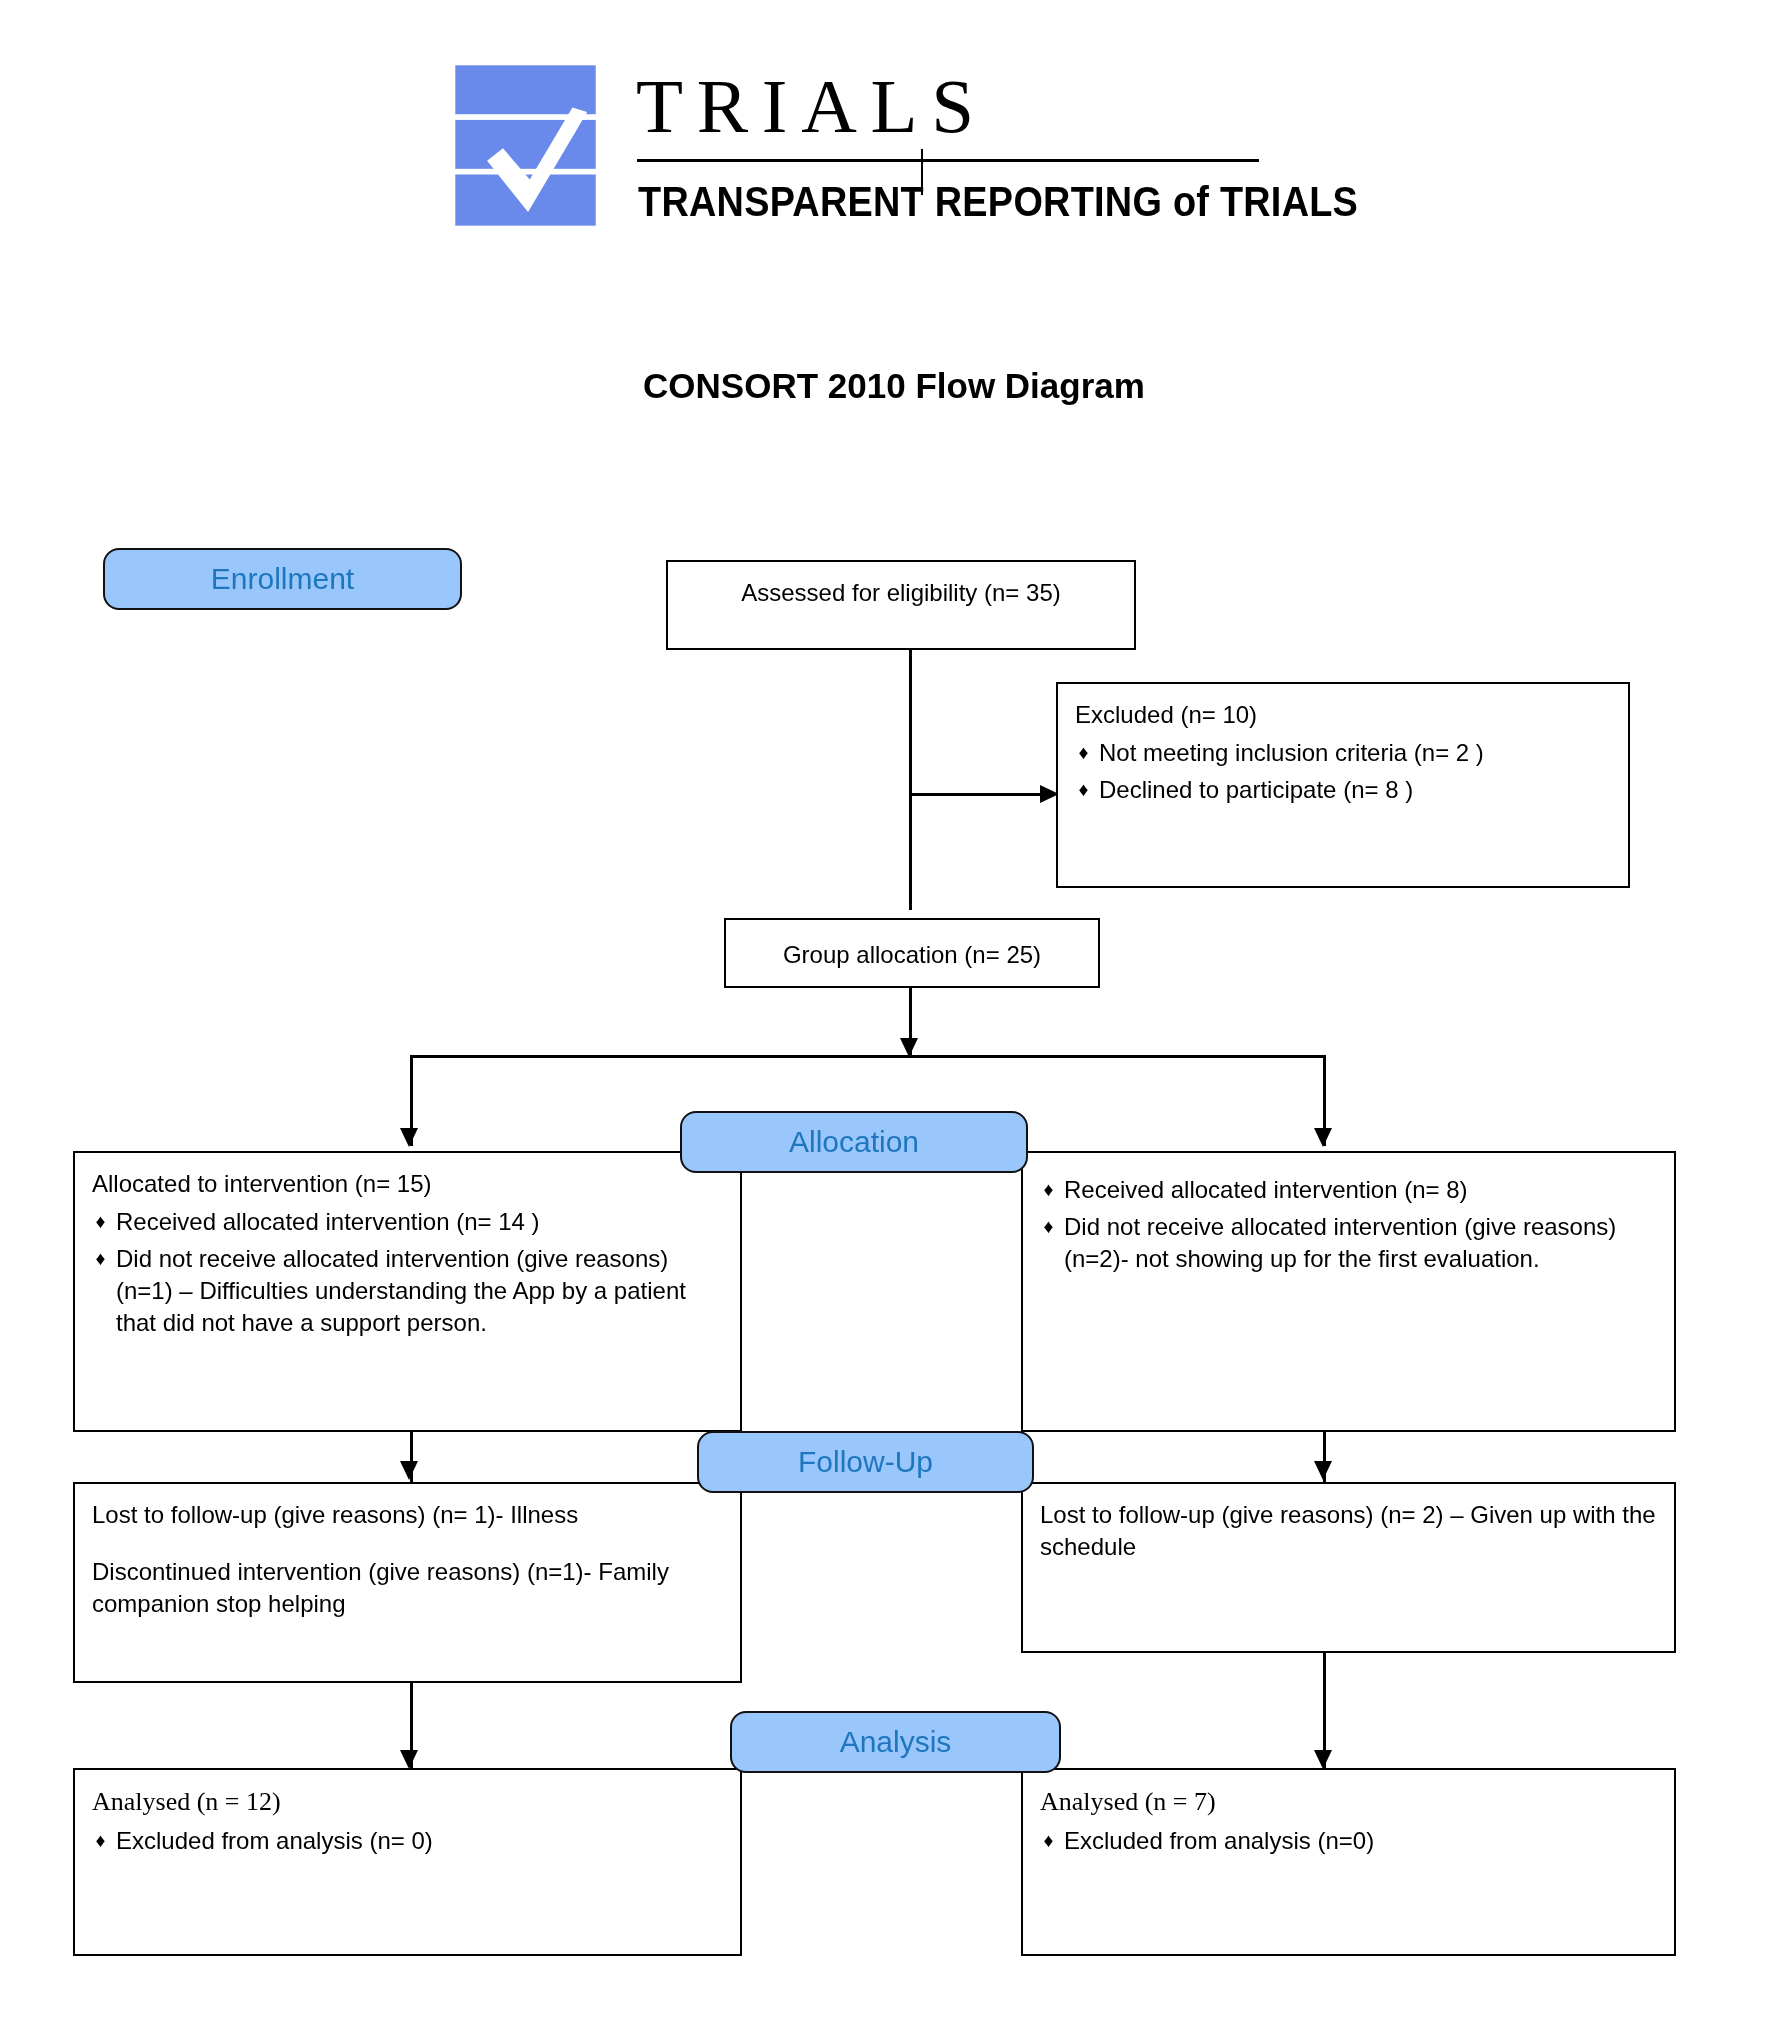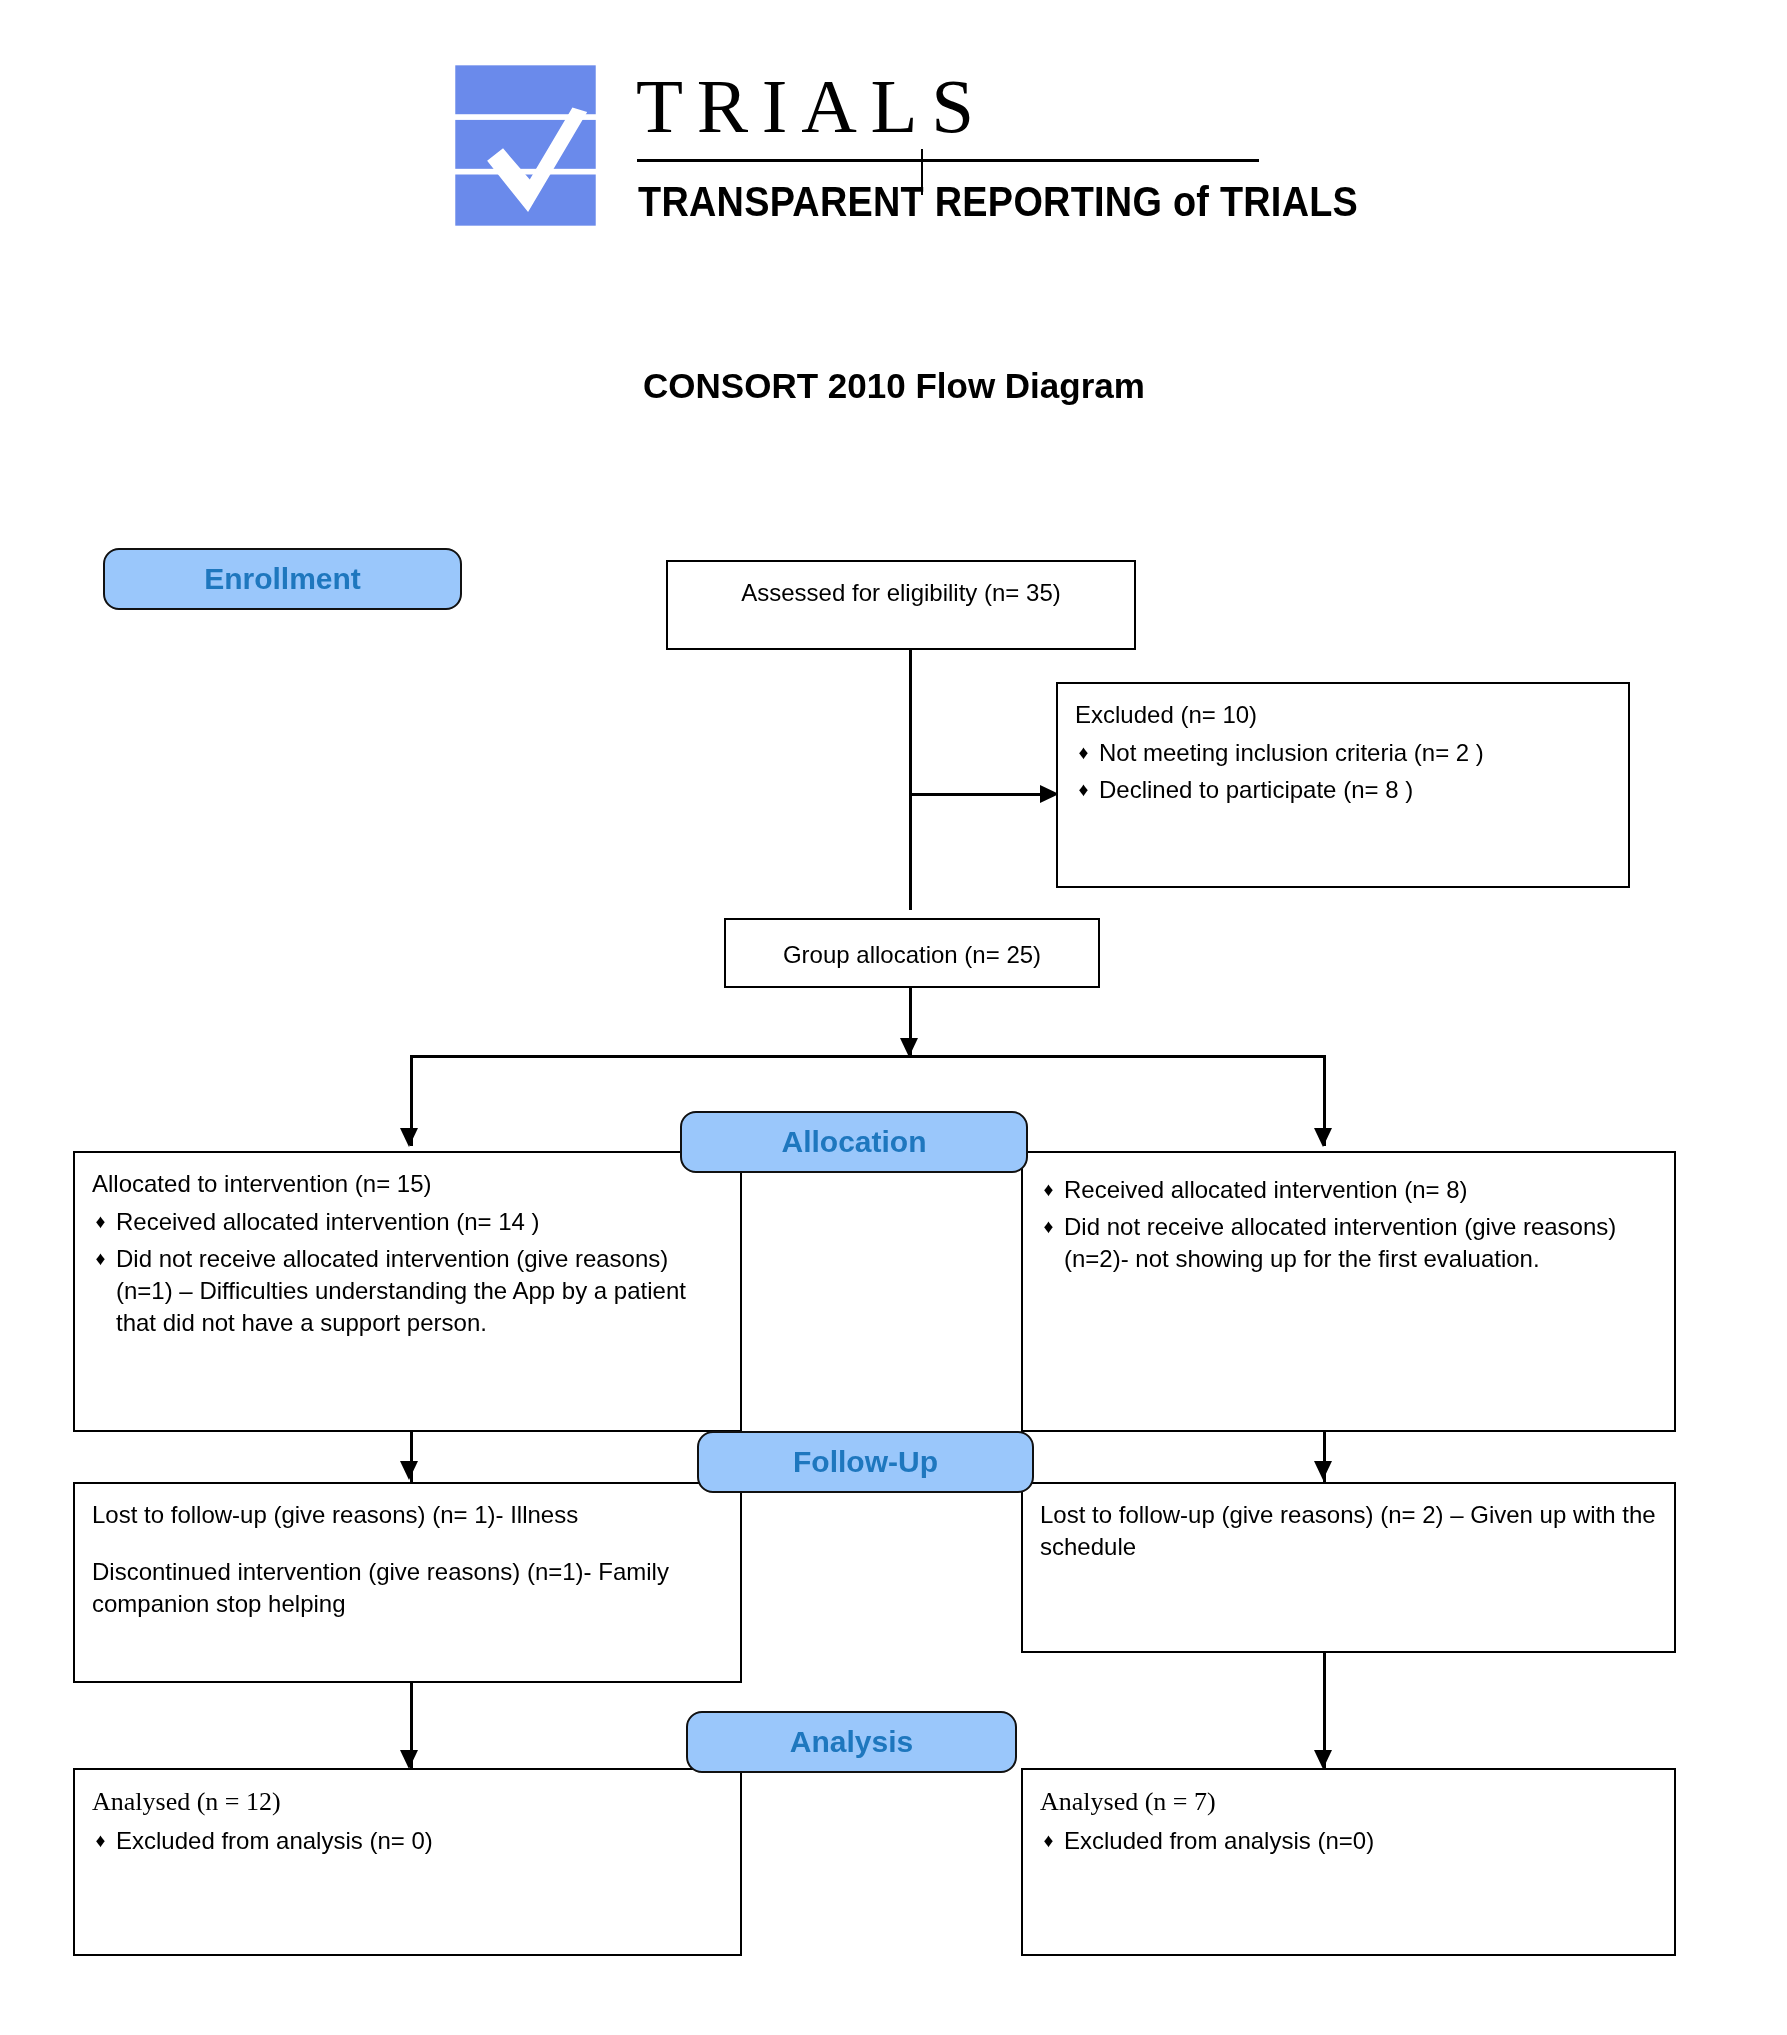--- a/index.html
+++ b/index.html
@@ -107,21 +107,21 @@
   }
 
   
   .stage {
     position: absolute;
     box-sizing: border-box;
     background: #9AC7FB;
     border: 2.9px solid #111;
     border-radius: 16px;
     color: #1E77BE;
-    font-weight: bold;
+    font-weight: normal;
     font-size: 30px;
     display: flex;
     align-items: center;
     justify-content: center;
     z-index: 5;
   }
 
   
   .vline, .hline {
     position: absolute;
@@ -204,21 +204,21 @@
   </div>
 
   <div class="stage" style="left:680px; top:1111px; width:348px; height:62px;">
     <span>Allocation</span>
   </div>
 
   <div class="stage" style="left:697px; top:1431px; width:337px; height:62px;">
     <span>Follow-Up</span>
   </div>
 
-  <div class="stage" style="left:686px; top:1711px; width:331px; height:62px;text-align:center;">
+  <div class="stage" style="left:730px; top:1711px; width:331px; height:62px;text-align:center;">
     <span>Analysis</span>
   </div>
 
   <div class="box center" style="left:666px; top:560px; width:470px; height:90px;">
     <div class="txt">Assessed for eligibility (n= 35)</div>
   </div>
 
   <div class="box" style="left:1056px; top:682px; width:574px; height:206px;">
     <div class="txt">
       <div>Excluded (n= 10)</div>

